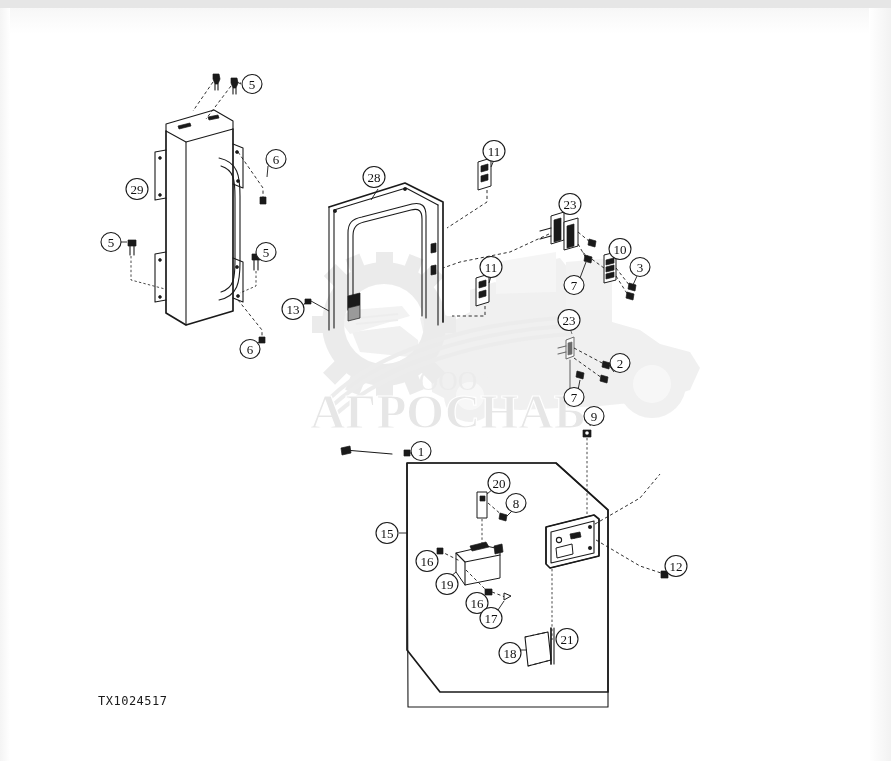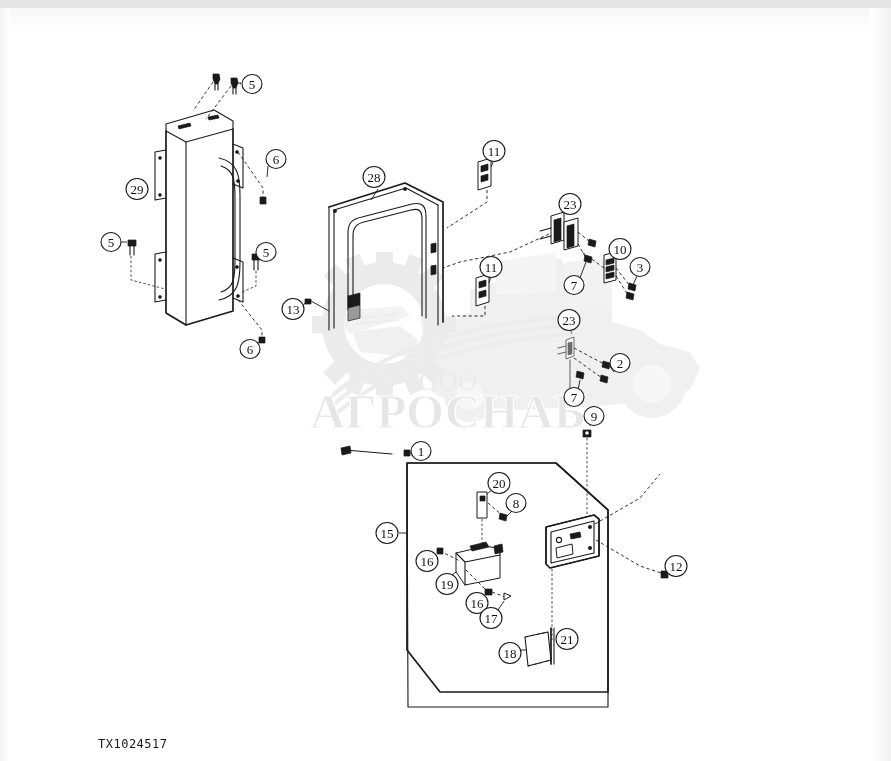--- a/index.html
+++ b/index.html
@@ -49,21 +49,21 @@
   }
   #watermark {
     position: absolute;
     left: 0; top: 0;
     width: 891px; height: 761px;
     pointer-events: none;
   }
   #partno {
     position: absolute;
     left: 98px;
-    top: 737px;
+    top: 694px;
     font-family: "DejaVu Sans Mono", "Liberation Mono", monospace;
     font-size: 12px;
     letter-spacing: 0.5px;
     color: #1a1a1a;
     white-space: nowrap;
   }
   .cal-txt {
     font-family: "Liberation Serif", serif;
     font-size: 13px;
     fill: #111111;

